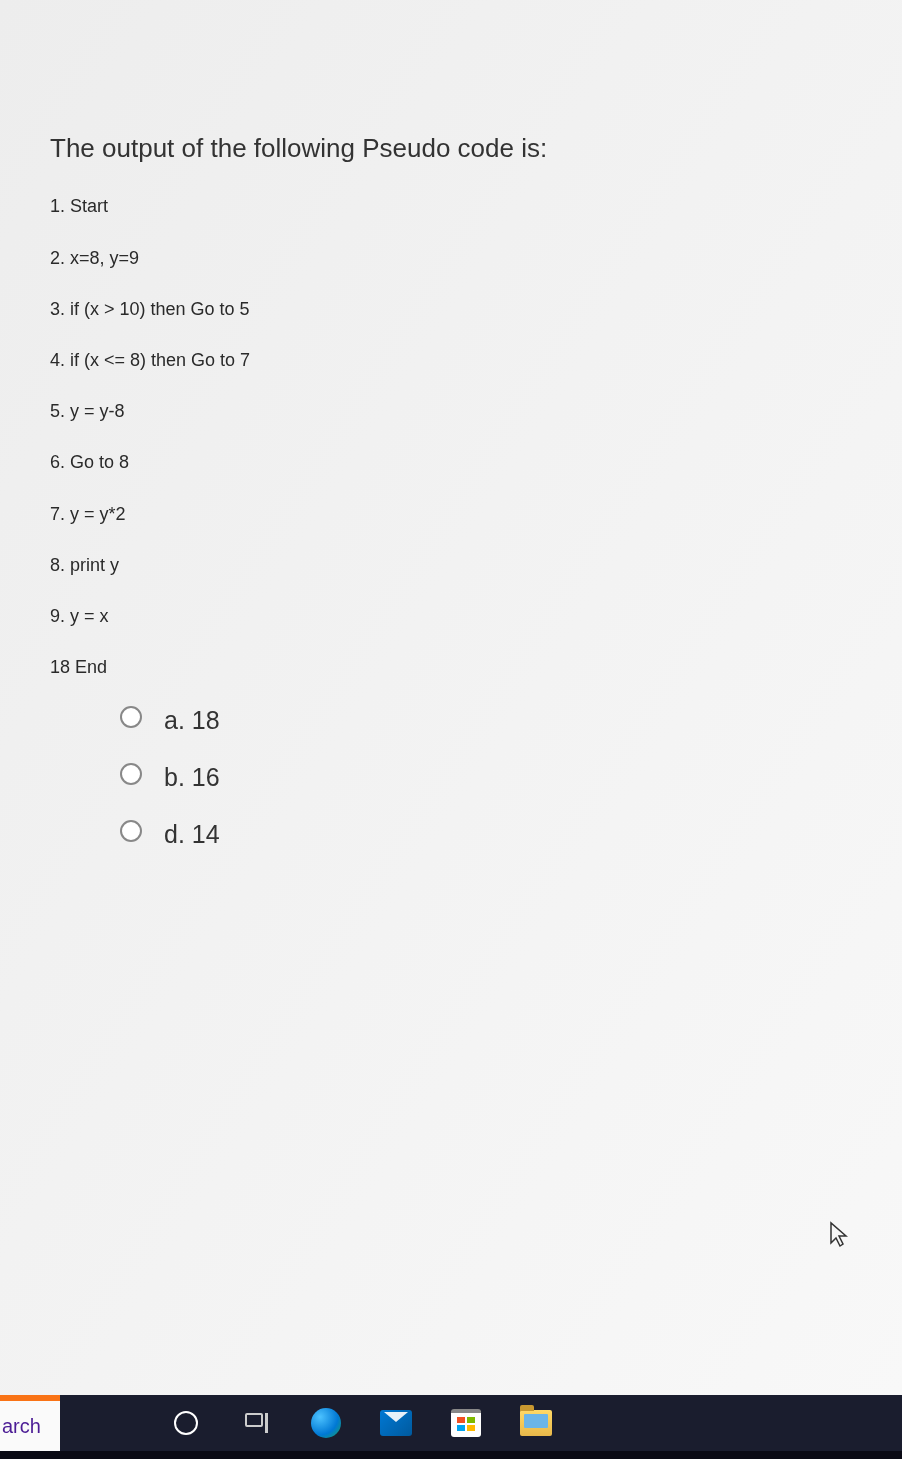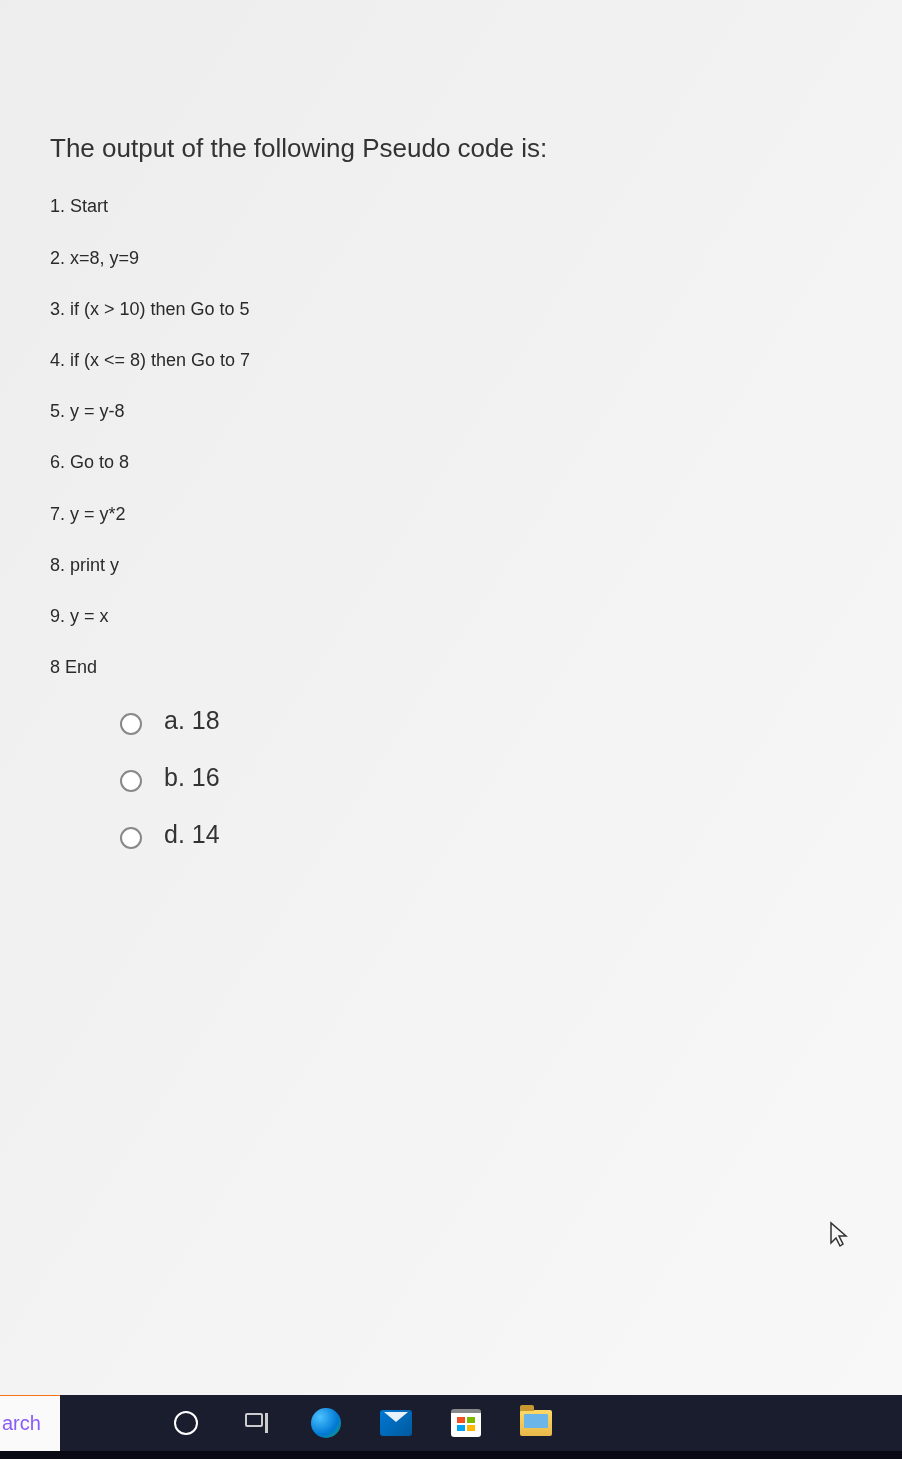--- a/index.html
+++ b/index.html
@@ -38,21 +38,21 @@
       line-height: 1.4;
     }
     
     .options-container {
       margin-top: 20px;
       padding-left: 70px;
     }
     
     .option-row {
       display: flex;
-      align-items: flex-end;
+      align-items: flex-start;
       margin-bottom: 28px;
     }
     
     .radio-circle {
       width: 22px;
       height: 22px;
       border: 2px solid #888;
       border-radius: 50%;
       margin-right: 22px;
       background: #fff;
@@ -83,23 +83,23 @@
       align-items: center;
     }
     
     .search-box {
       background: #fafafa;
       height: 56px;
       width: 60px;
       display: flex;
       align-items: center;
       padding-left: 2px;
-      color: #8b5cf6;
+      color: #4c1d95;
       font-size: 20px;
-      border-top: 1px solid #f97316;
+      border-top: 6px solid #f97316;
     }
     
     .taskbar-dark {
       background: #1a1d2e;
       height: 56px;
       flex: 1;
       display: flex;
       align-items: center;
       padding-left: 110px;
       gap: 38px;
@@ -237,21 +237,21 @@
 
   <div class="code-line">1. Start</div>
   <div class="code-line">2. x=8, y=9</div>
   <div class="code-line">3. if (x &gt; 10) then Go to 5</div>
   <div class="code-line">4. if (x &lt;= 8) then Go to 7</div>
   <div class="code-line">5. y = y-8</div>
   <div class="code-line">6. Go to 8</div>
   <div class="code-line">7. y = y*2</div>
   <div class="code-line">8. print y</div>
   <div class="code-line">9. y = x</div>
-  <div class="code-line">8 End</div>
+  <div class="code-line">18 End</div>
 
   <div class="options-container">
     <div class="option-row">
       <div class="radio-circle"></div>
       <span class="option-label">a. 18</span>
     </div>
     <div class="option-row">
       <div class="radio-circle"></div>
       <span class="option-label">b. 16</span>
     </div>

